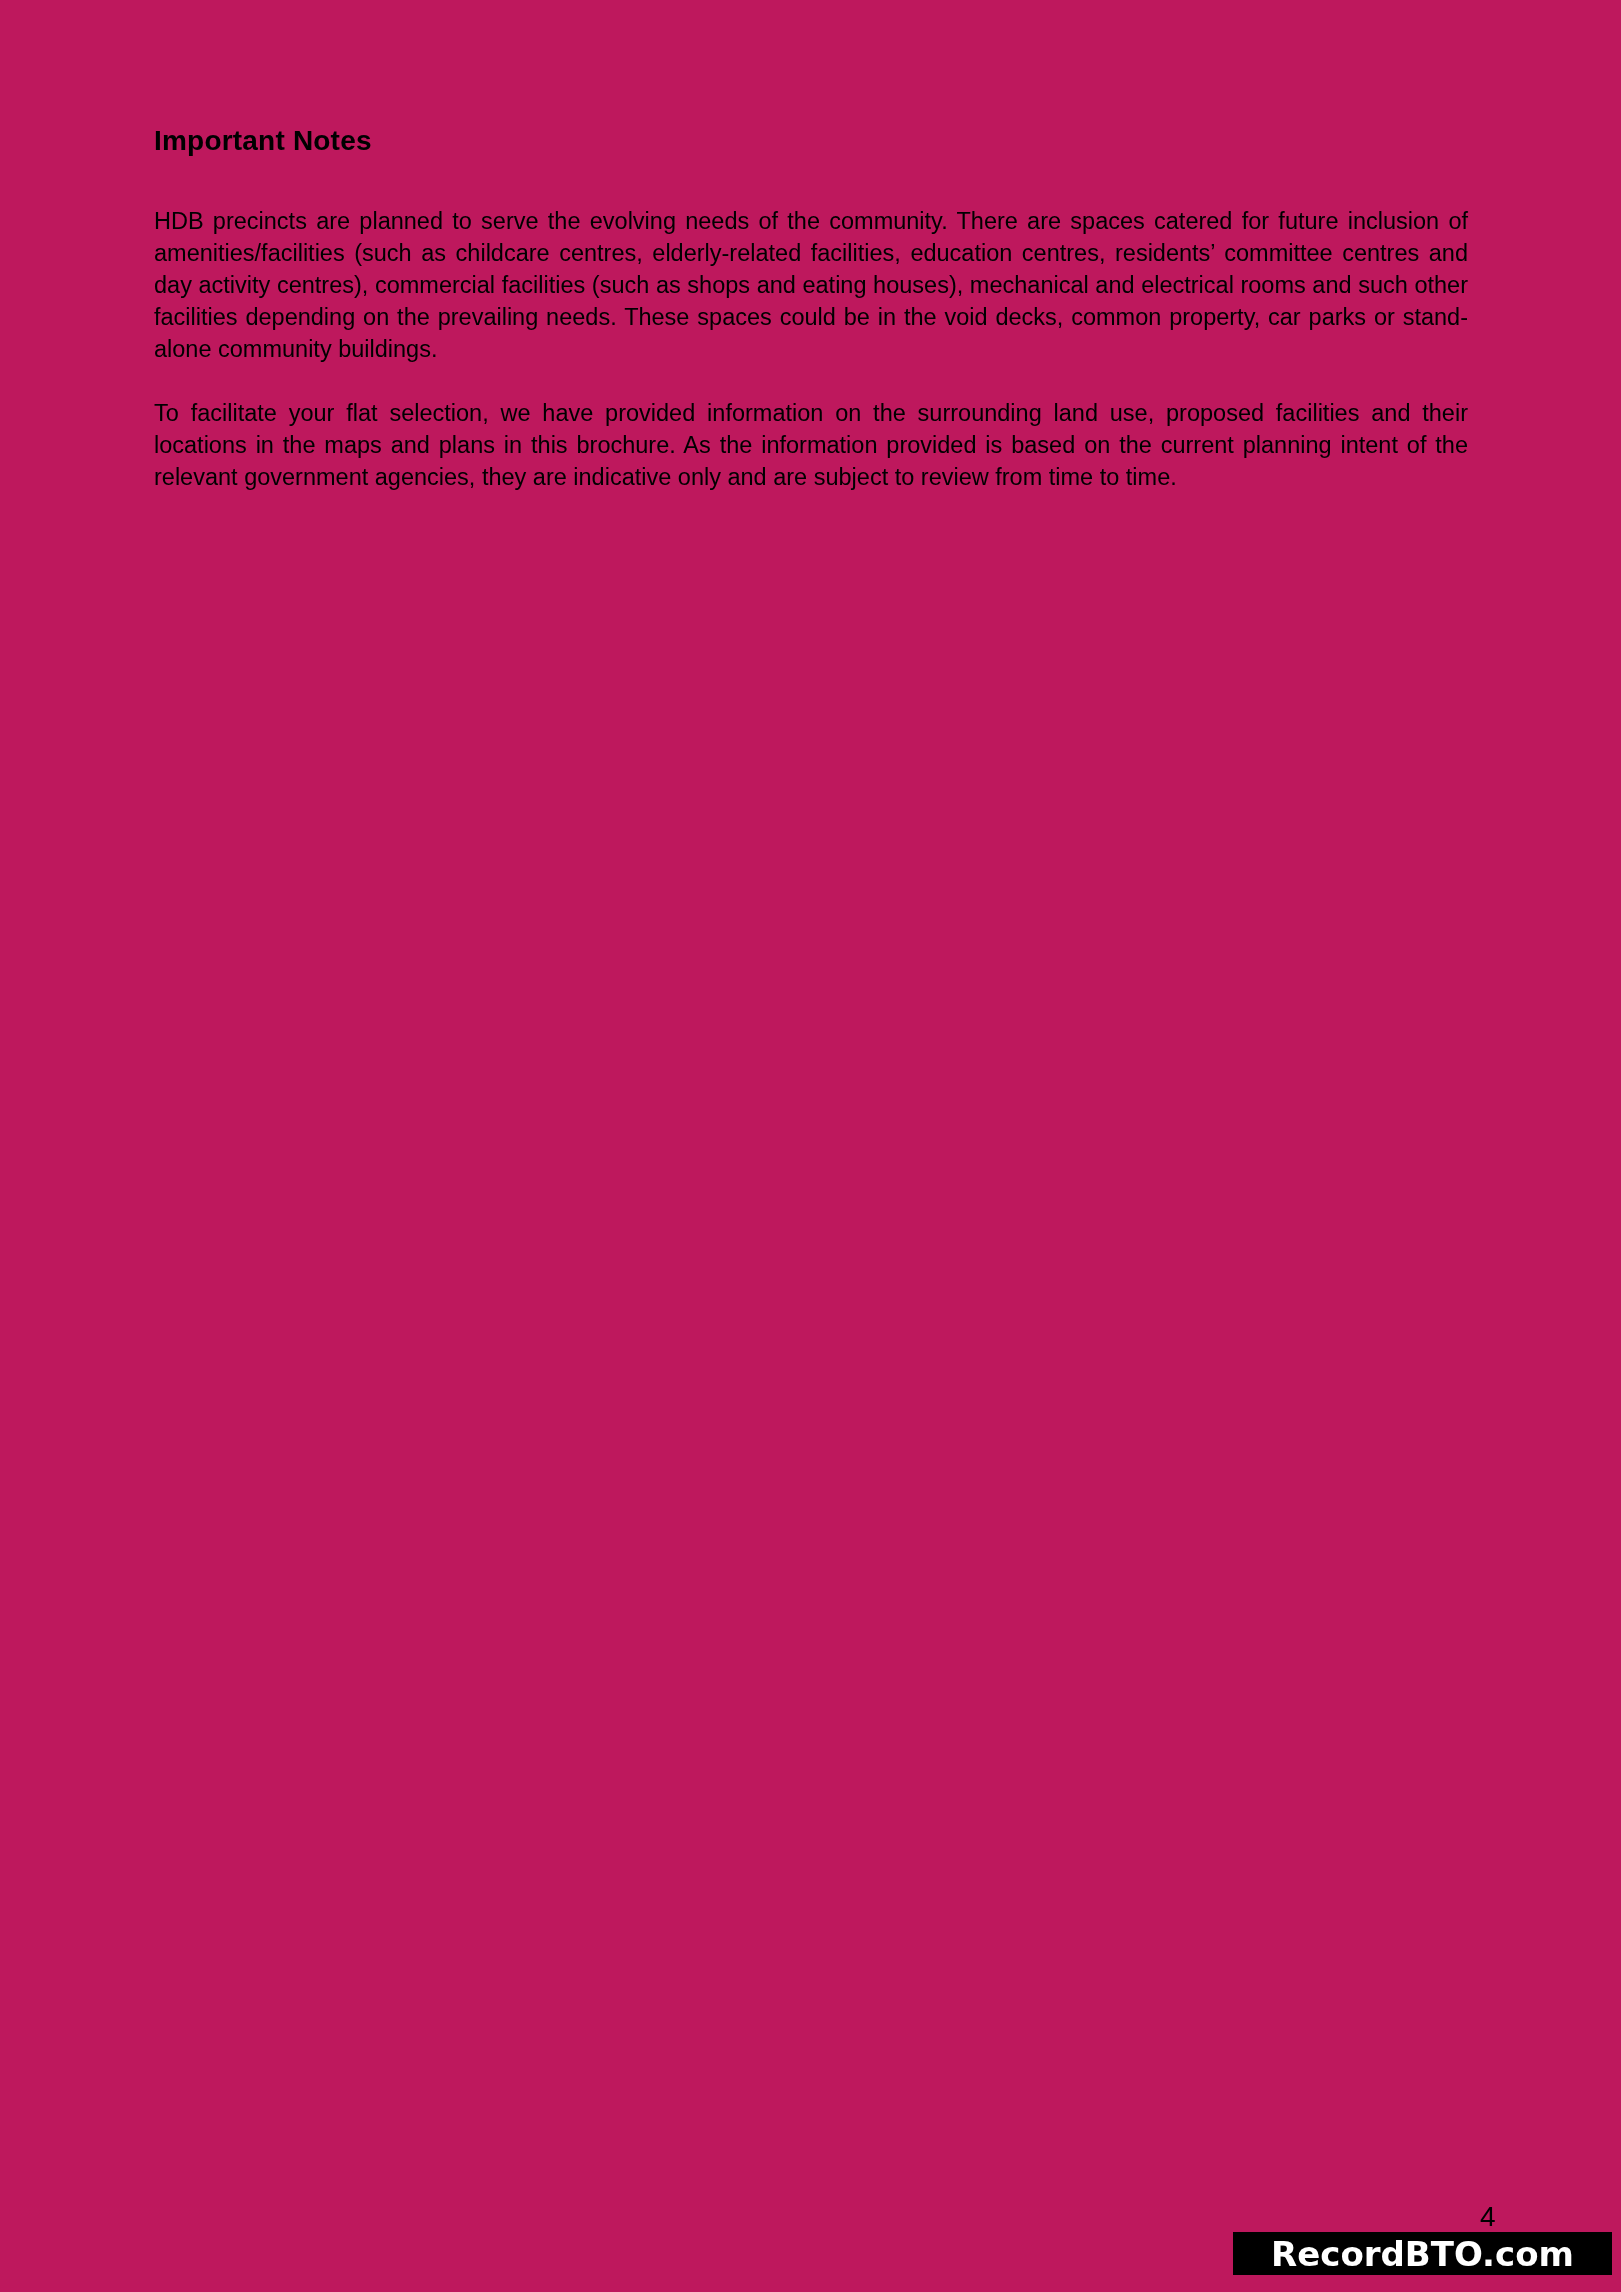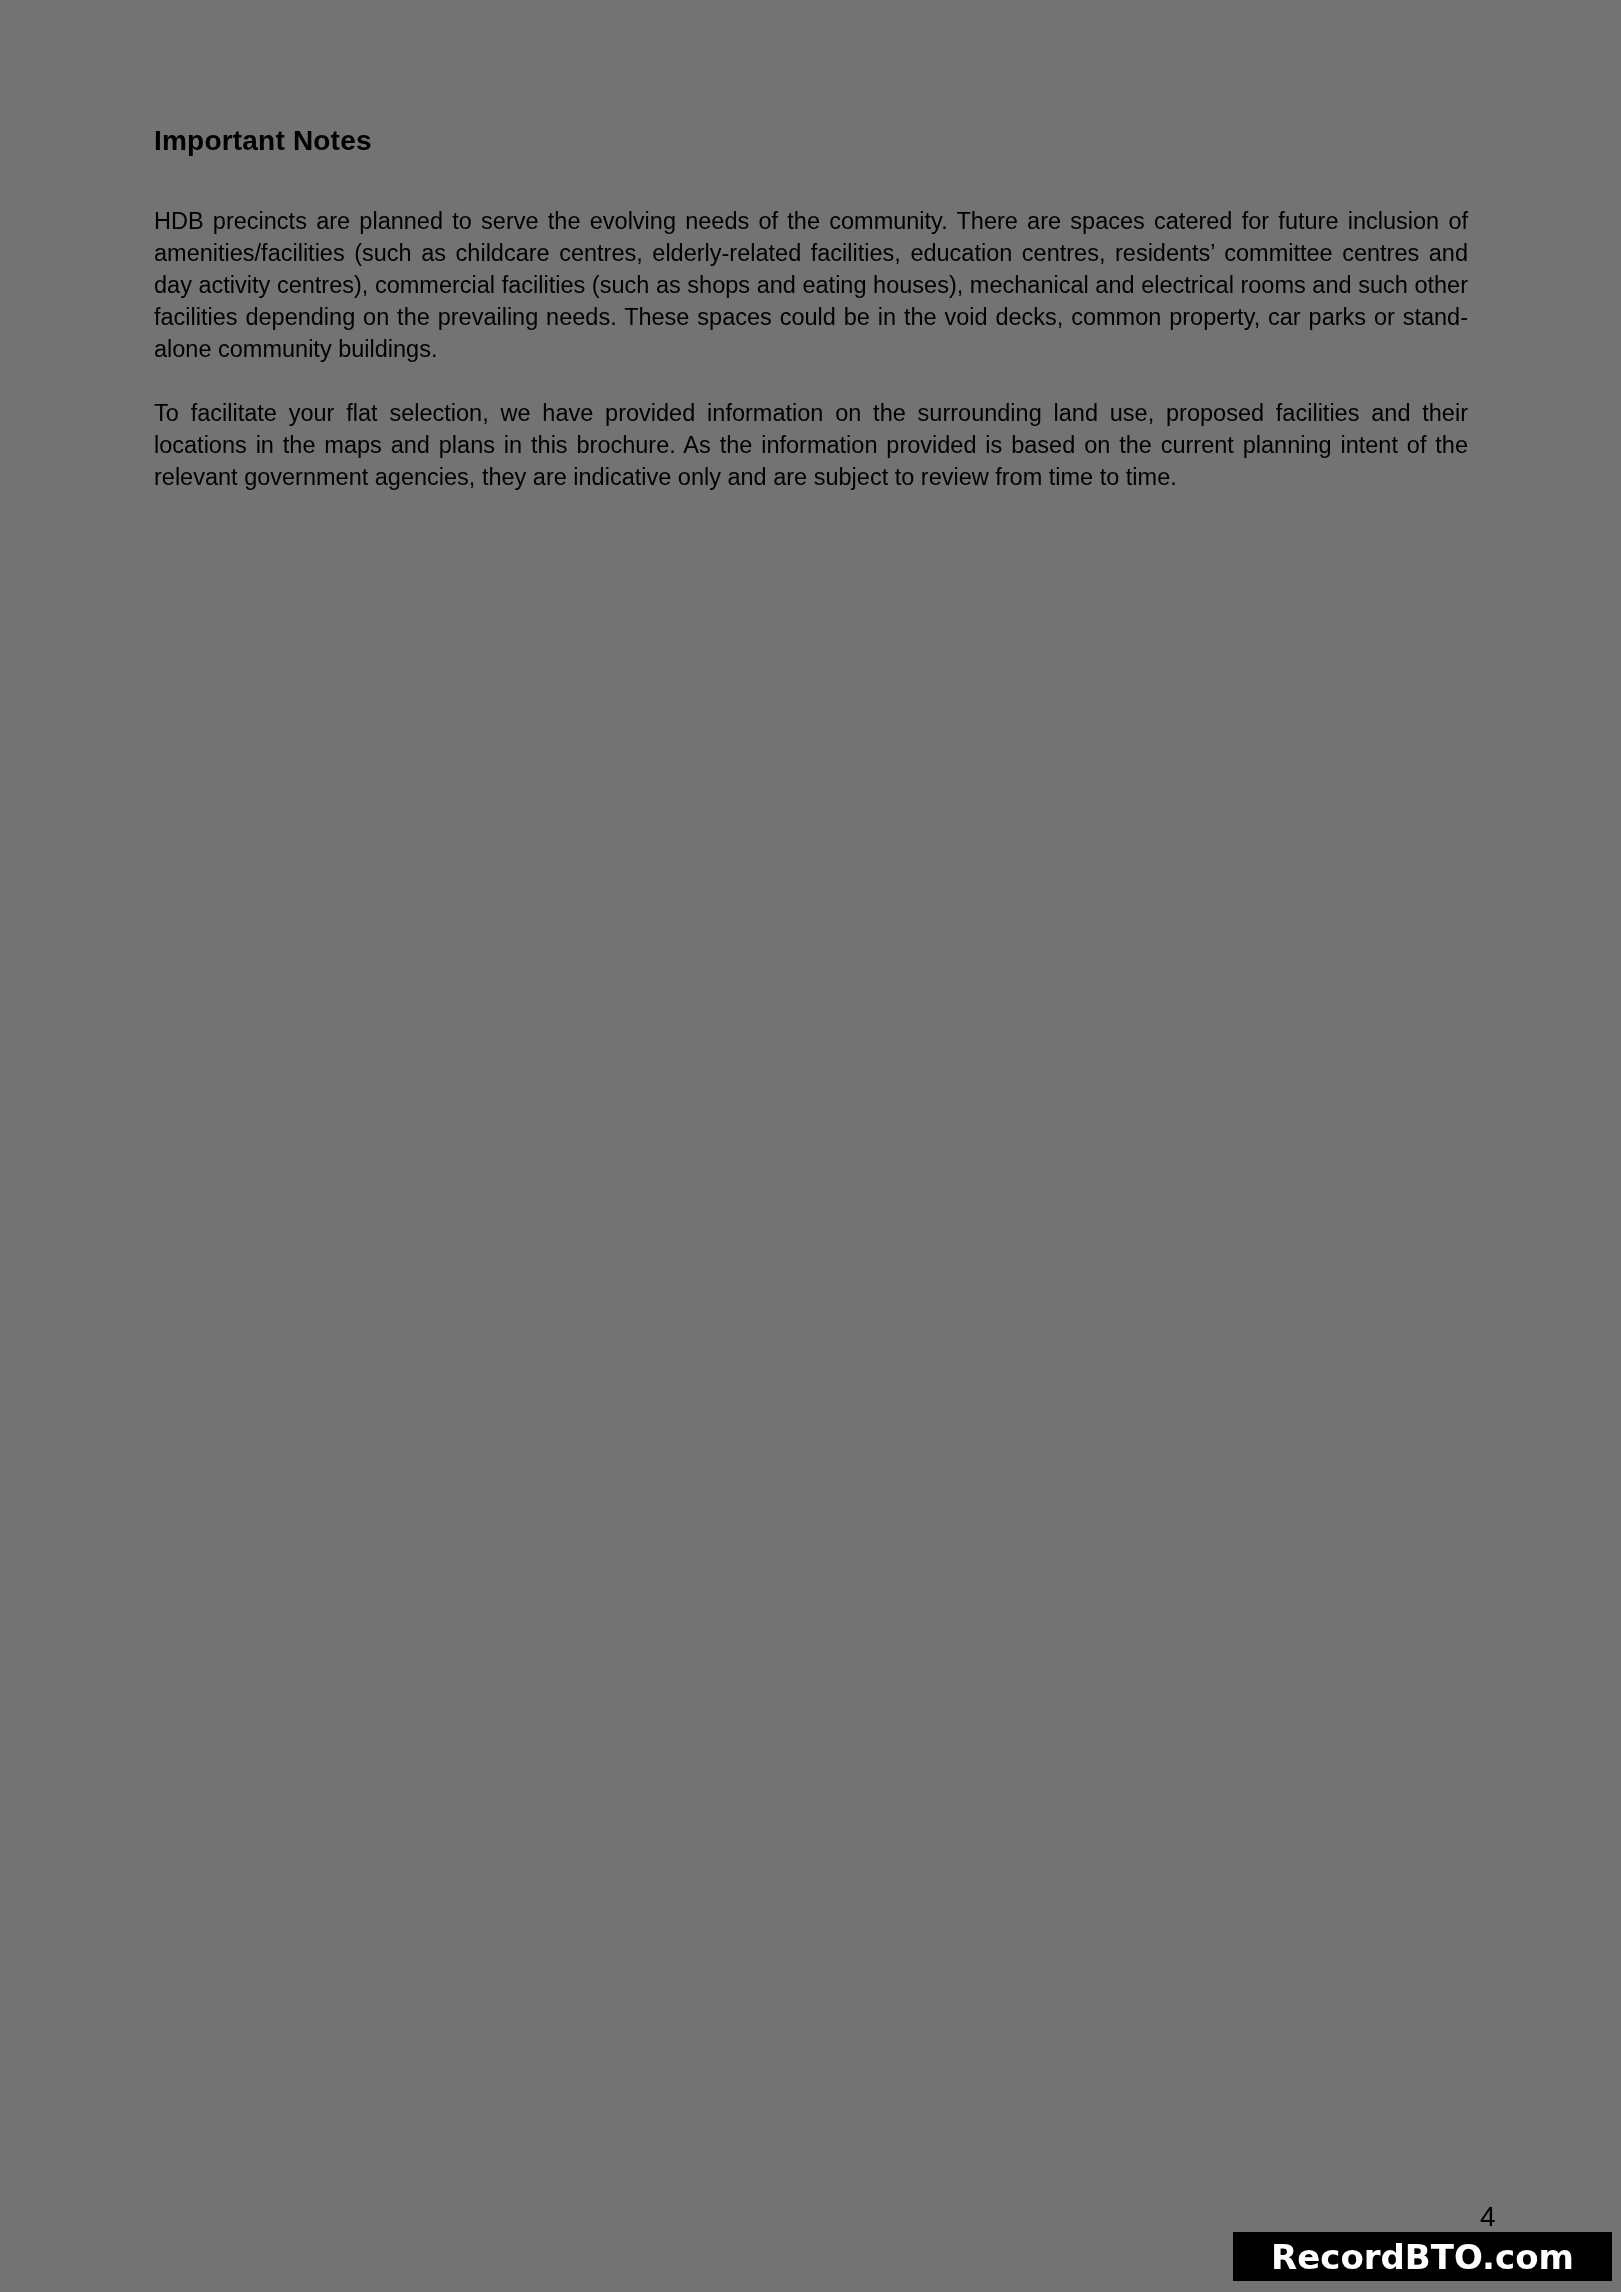--- a/index.html
+++ b/index.html
@@ -4,21 +4,21 @@
 <style>
   html, body {
     margin: 0;
     padding: 0;
     background: #ffffff;
   }
   .page {
     position: relative;
     width: 1621px;
     height: 2293px;
-    background: #737373;
+    background: #be185d;
     font-family: "Liberation Sans", sans-serif;
     color: #000000;
     overflow: hidden;
   }
   .doc-heading {
     position: absolute;
     left: 154px;
     top: 125px;
     margin: 0;
     font-size: 28px;
@@ -45,21 +45,21 @@
     top: 2201px;
     font-size: 28px;
     line-height: 31px;
     color: #000000;
   }
   .watermark-box {
     position: absolute;
     left: 1233px;
     top: 2232px;
     width: 379px;
-    height: 49px;
+    height: 43px;
     display: flex;
     align-items: center;
     justify-content: center;
   }
   .watermark-text {
     font-family: "DejaVu Sans", sans-serif;
     font-weight: bold;
     font-size: 34px;
     line-height: 1;
     white-space: nowrap;

